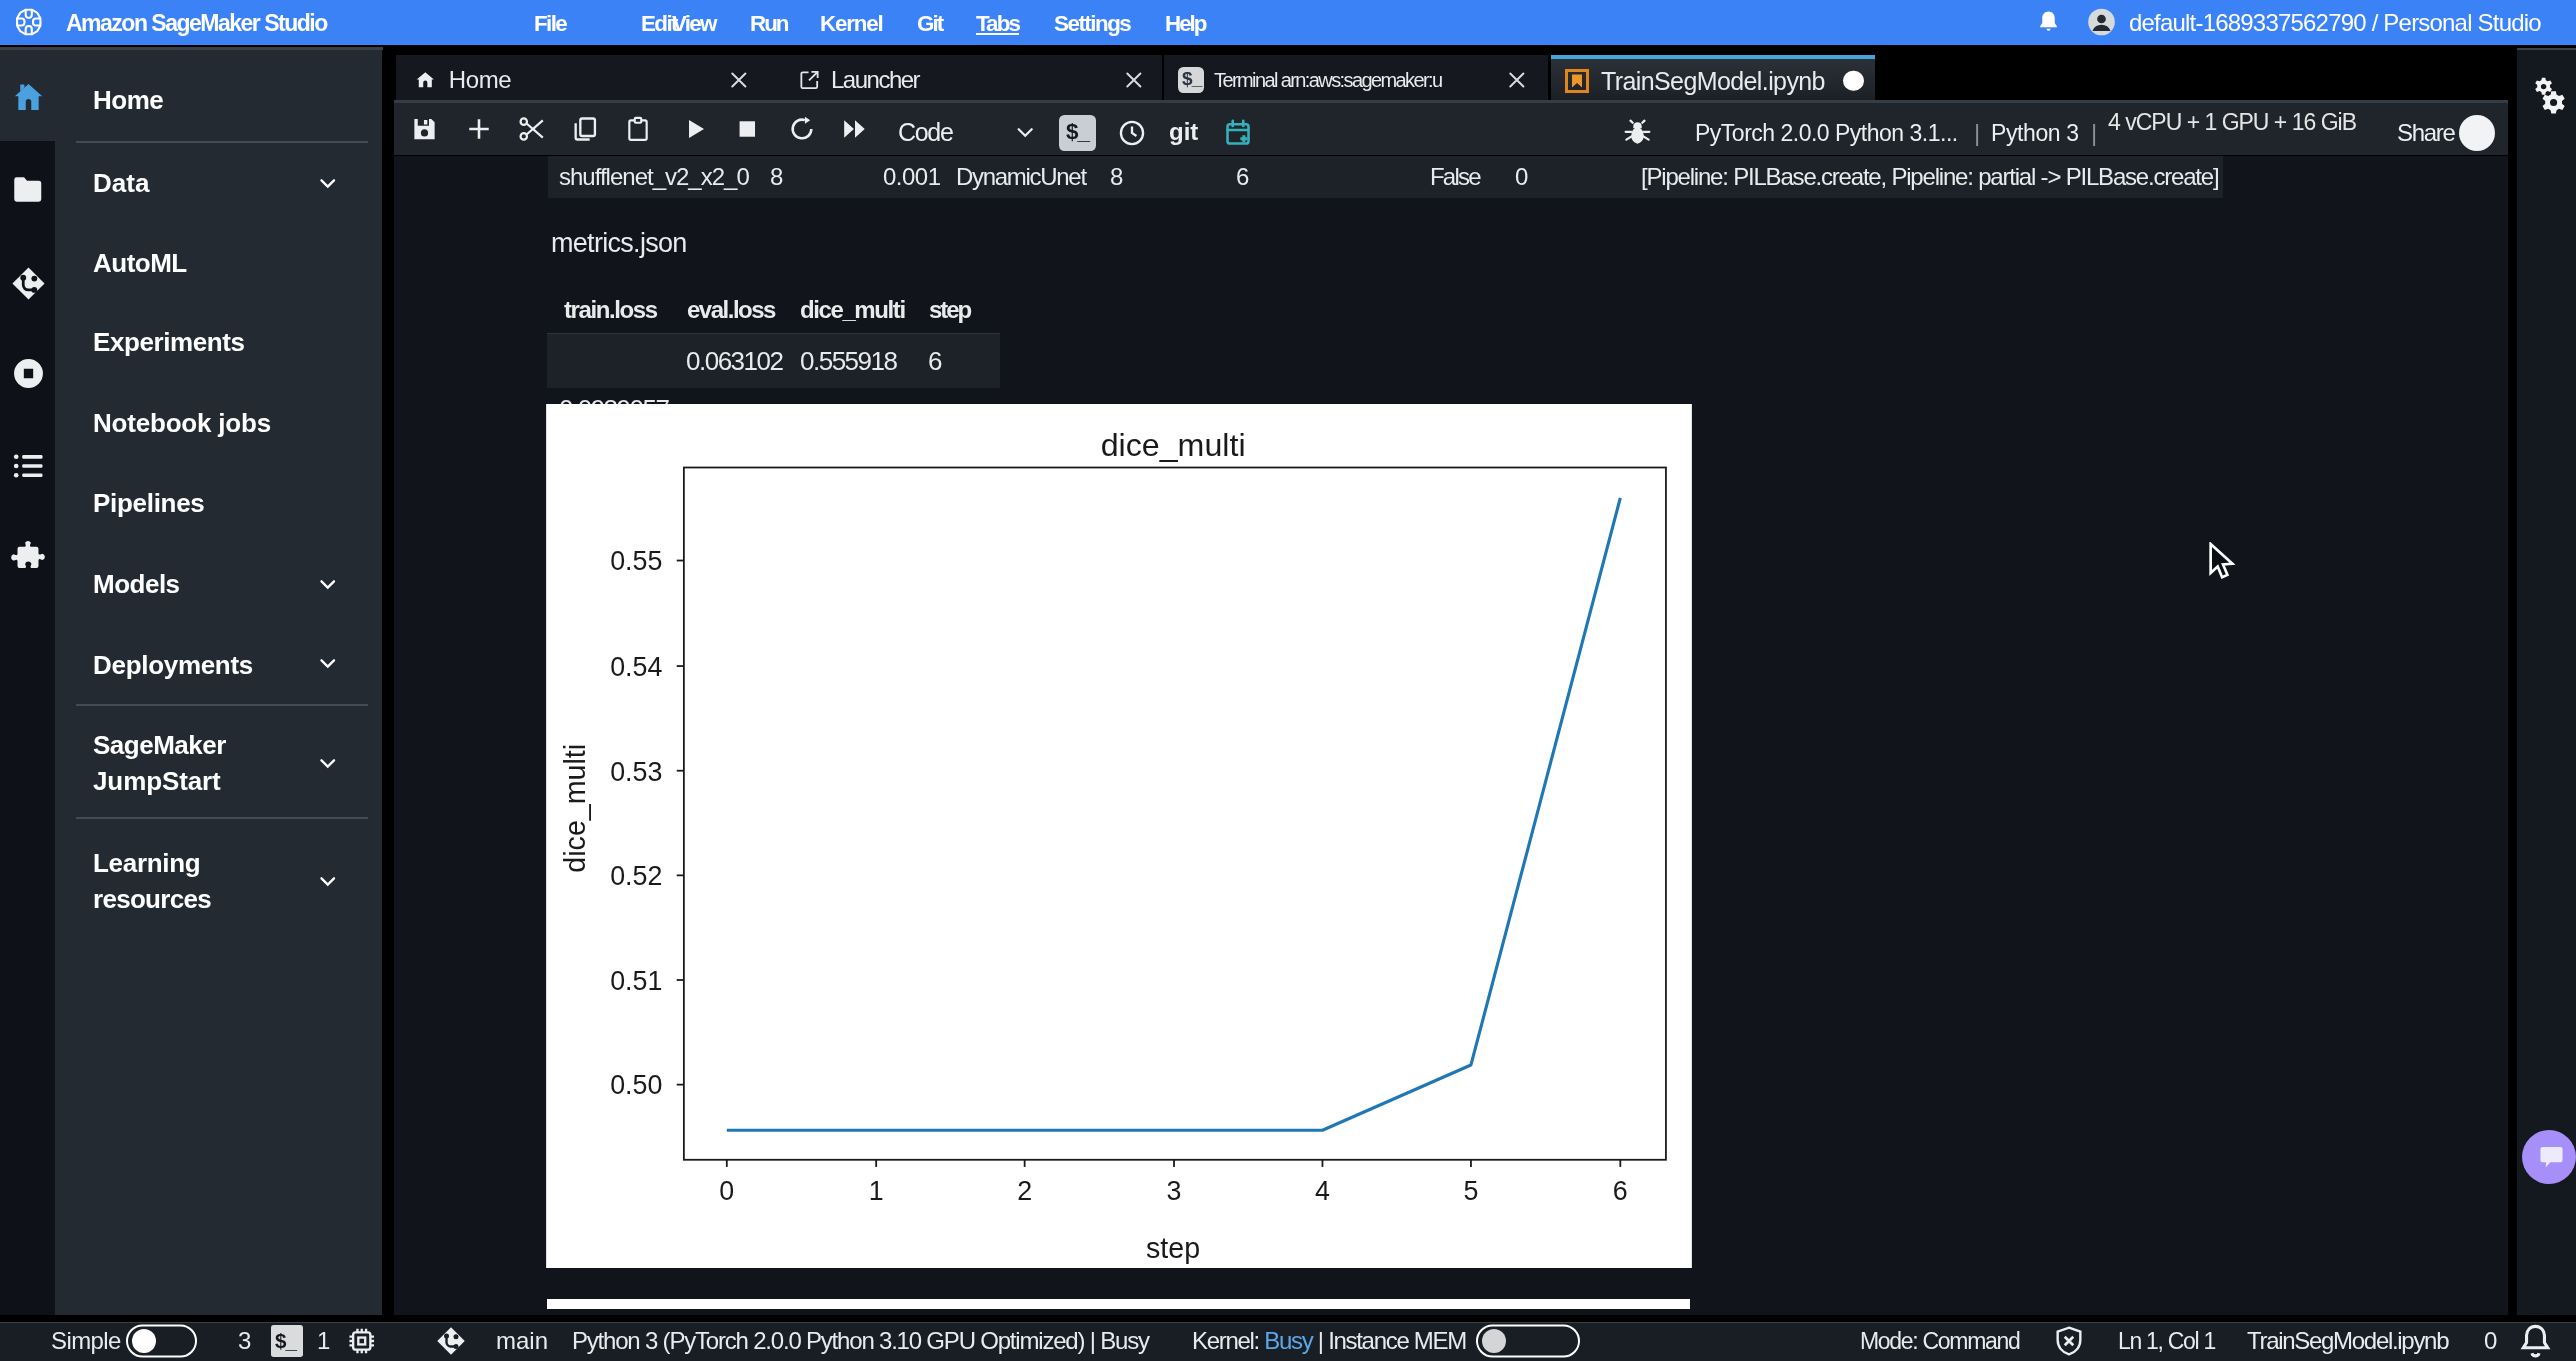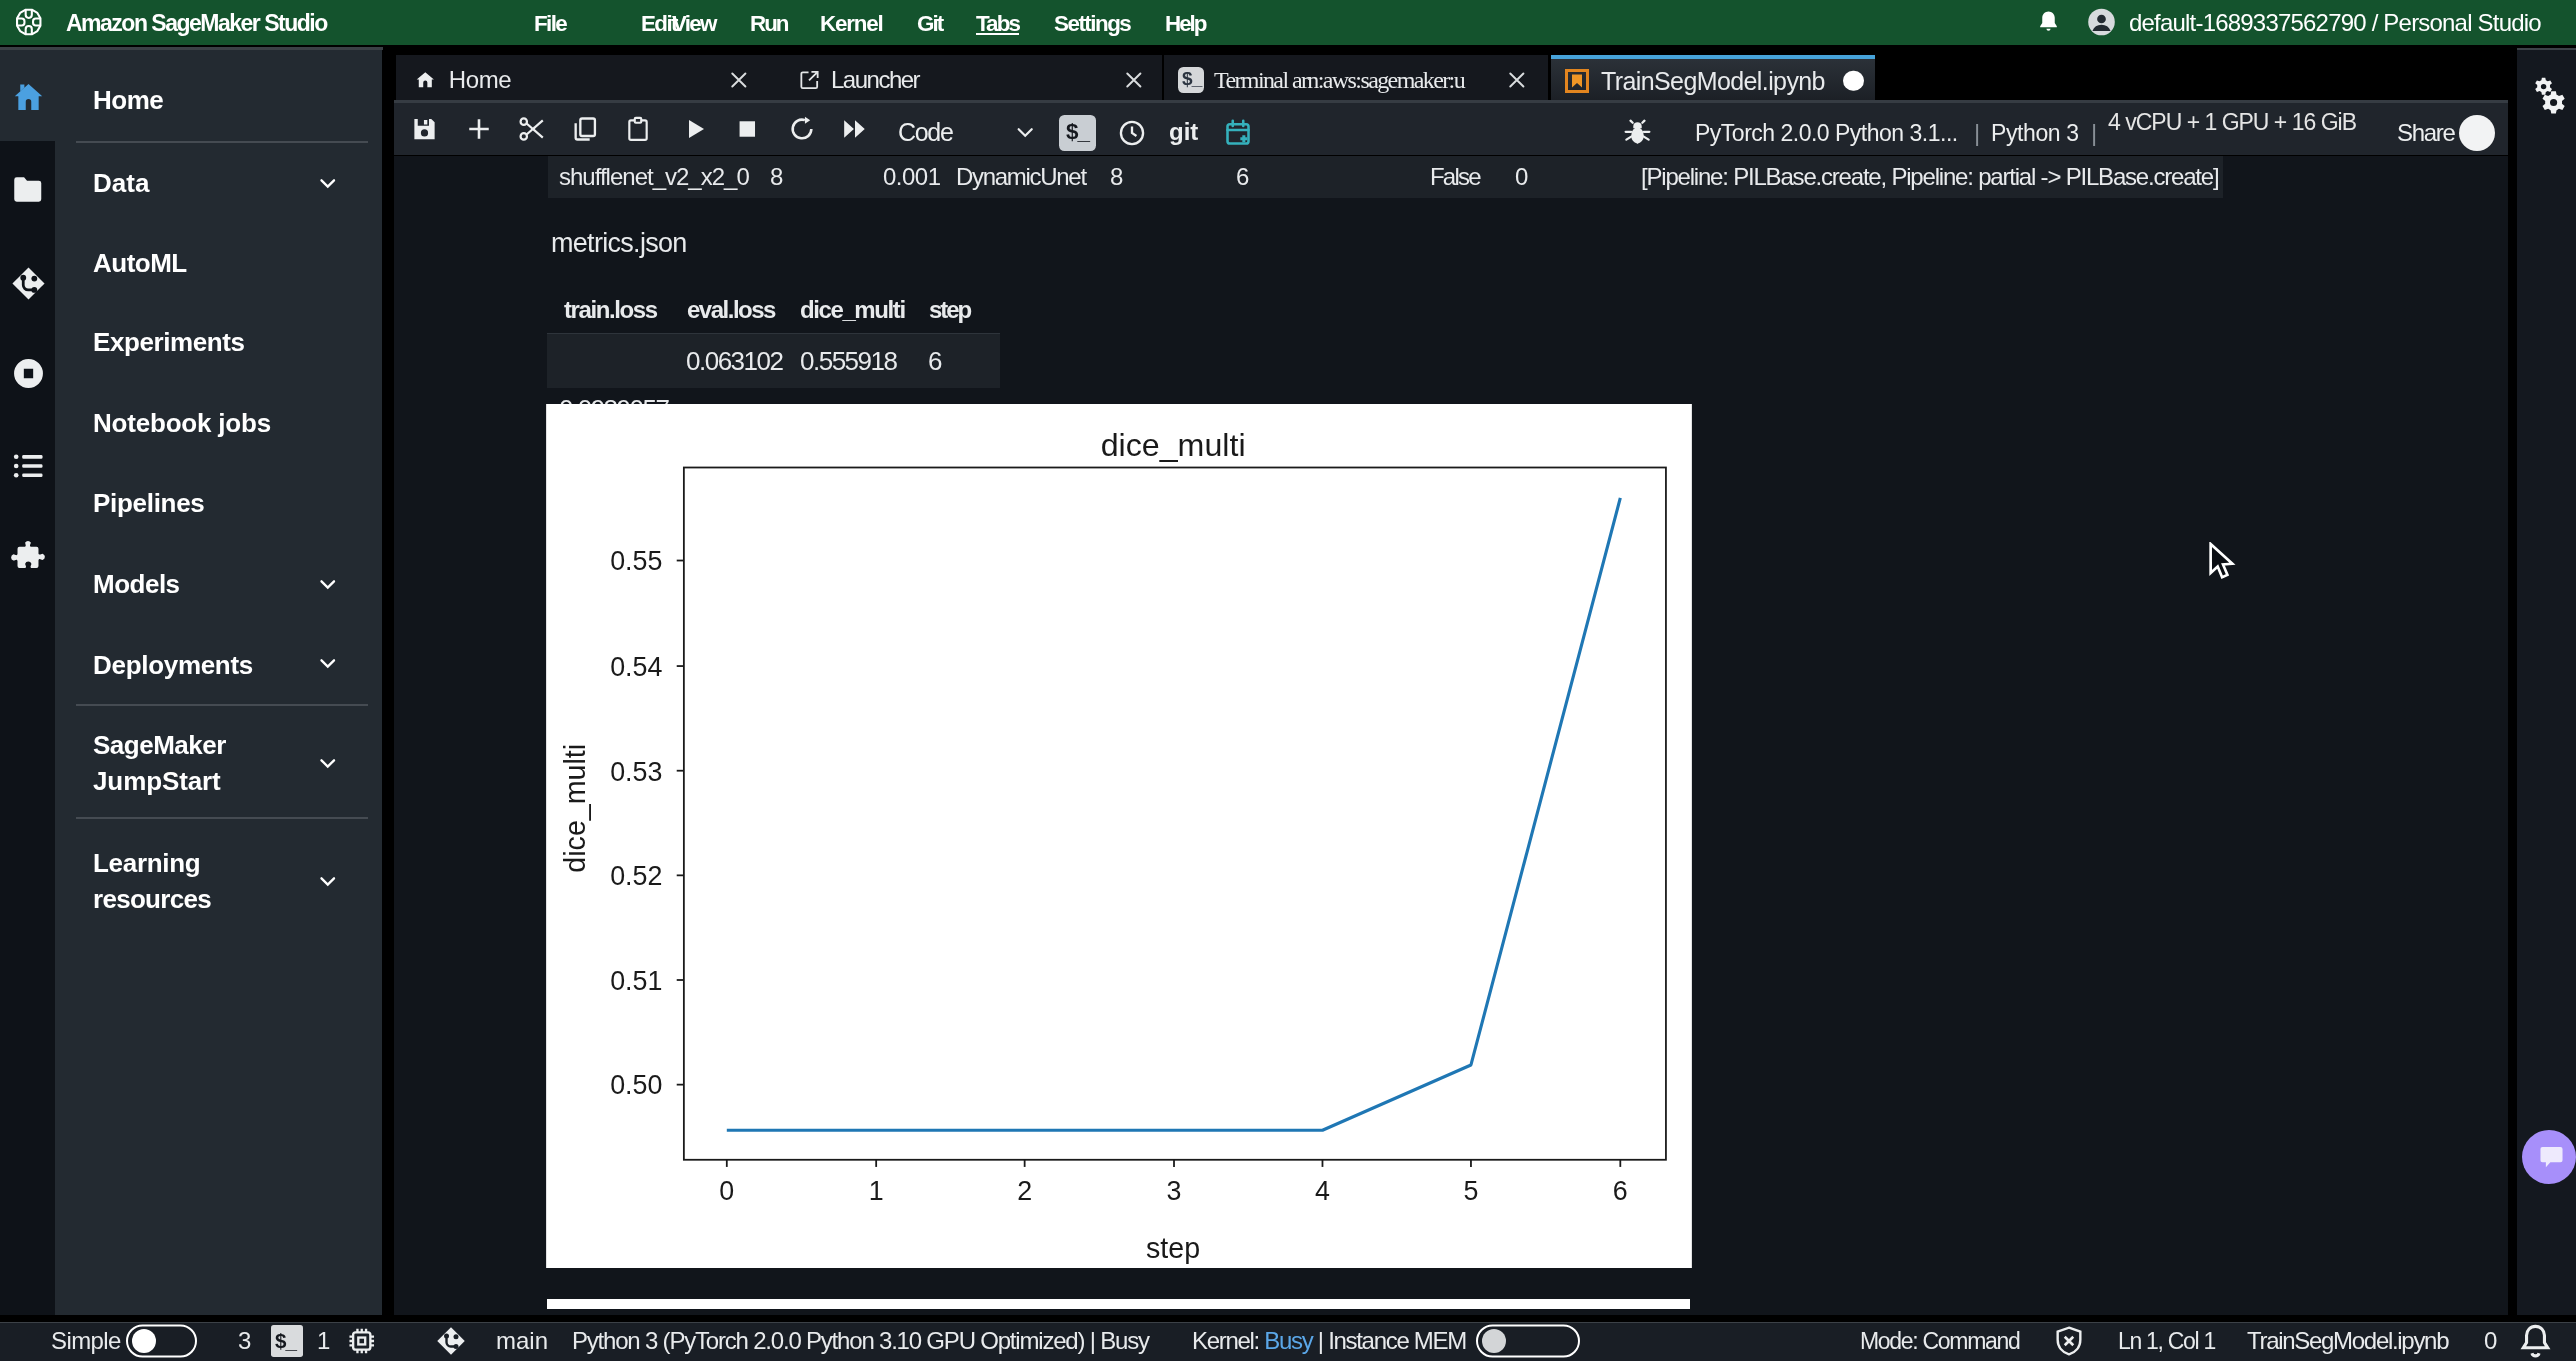--- a/index.html
+++ b/index.html
@@ -1,19 +1,19 @@
 <!DOCTYPE html>
 <html style="font-size:14.3px"><head>
 <meta charset="utf-8">
 <style>
   * { margin:0; padding:0; box-sizing:border-box; }
   html,body { width:2576px; height:1361px; overflow:hidden; background:#000; }
   body { font-family:"Liberation Sans", sans-serif; position:relative; }
   .abs { position:absolute; }
-  .topbar { left:0; top:0; width:2576px; height:45px; background:#14532d; color:#fff; }
+  .topbar { left:0; top:0; width:2576px; height:45px; background:#3b82f6; color:#fff; }
   .nav { left:55px; top:50px; width:327px; height:1265px; background:#232a31; }
   .rail { left:0; top:50px; width:55px; height:1265px; background:#0e1218; }
   .railhl { left:0; top:50px; width:55px; height:91px; background:#232a31; }
   .navitem { left:38px; color:#fff; font-weight:bold; font-size:26px; letter-spacing:-0.3px; transform:translateY(-50%); }
   .navdiv { left:20.6px; width:292px; height:1.8px; background:#454b52; }
   .chev { left:262px; width:21.5px; height:21.5px; transform:translateY(-50%); }
   .tabbar { left:394px; top:55px; width:2114px; height:45px; background:#000; }
   .tab { position:absolute; top:0; height:45px; background:#15181e; color:#e8eaec; }
   .toolbar { left:394px; top:100px; width:2114px; height:55px; background:#20252c; border-top:3.6px solid #363c43; }
   .content { left:394px; top:156px; width:2114px; height:1159px; background:#11151b; }
@@ -132,21 +132,21 @@
       <path d="M14 3.5 h6.5 V10 M20 4 L11.5 12.5"></path>
     </svg>
     <div class="t" style="left:52px; top:25px; font-size:24px; letter-spacing:-1.5px;">Launcher</div>
     <svg class="t" style="left:345px; top:25px;" width="19.7" height="19.7" viewBox="0 0 24 24" stroke="#d9dcde" stroke-width="2.4" stroke-linecap="round">
         <path d="M4 4 L20 20 M20 4 L4 20"></path>
       </svg>
   </div>
   <div class="tab" style="left:770px; width:384px;">
     <div class="t" style="left:14.3px; top:25px; width:26px; height:26px; background:#d5d7d9; border-radius:5.4px; transform:translateY(-50%);"></div>
     <div class="t" style="left:18px; top:24px; font-size:19px; font-weight:bold; color:#2b3440; letter-spacing:-0.9px;">$_</div>
-    <div class="t" style="left:50px; top:25px; font-size:24px; letter-spacing:-1.6px;font-family:Liberation Serif, serif;">Terminal arn:aws:sagemaker:u</div>
+    <div class="t" style="left:50px; top:25px; font-size:20px; letter-spacing:-1.6px;">Terminal arn:aws:sagemaker:u</div>
     <svg class="t" style="left:343px; top:25px;" width="19.7" height="19.7" viewBox="0 0 24 24" stroke="#d9dcde" stroke-width="2.4" stroke-linecap="round">
         <path d="M4 4 L20 20 M20 4 L4 20"></path>
       </svg>
   </div>
   <div class="tab" style="left:1157px; width:324px; background:linear-gradient(#2b3138,#1c2026); border-top:4.5px solid #47a3da;">
     <svg class="t" style="left:14.3px; top:21.5px;" width="24" height="24" viewBox="0 0 24 24">
       <rect x="1.5" y="1.5" width="21" height="21" fill="none" stroke="#e2851f" stroke-width="3"></rect>
       <path d="M7 5.5 h10 v13 l-5-4.5 l-5 4.5 Z" fill="#ef9626"></path>
     </svg>
     <div class="t" style="left:50px; top:21.5px; font-size:25px; letter-spacing:-0.6px;">TrainSegModel.ipynb</div>

